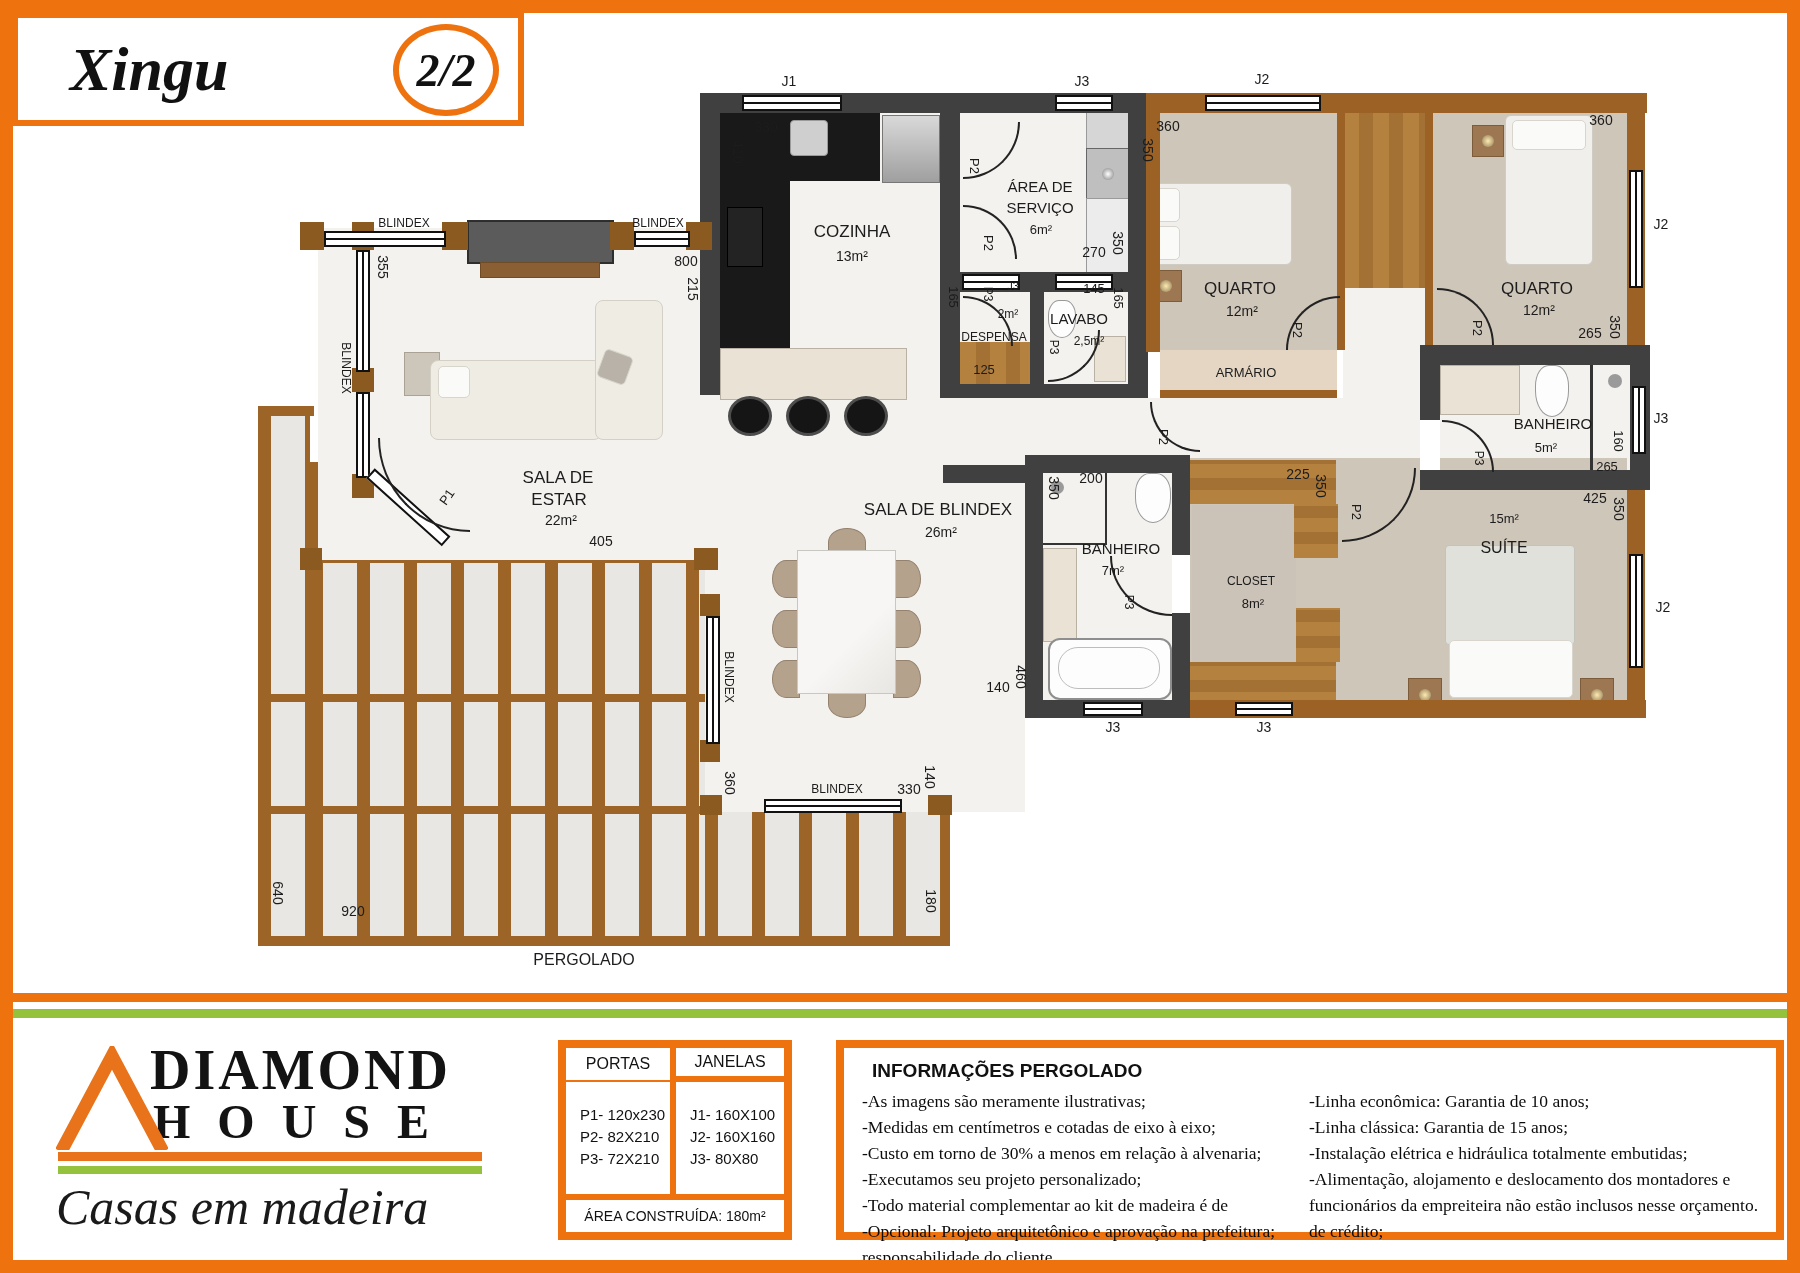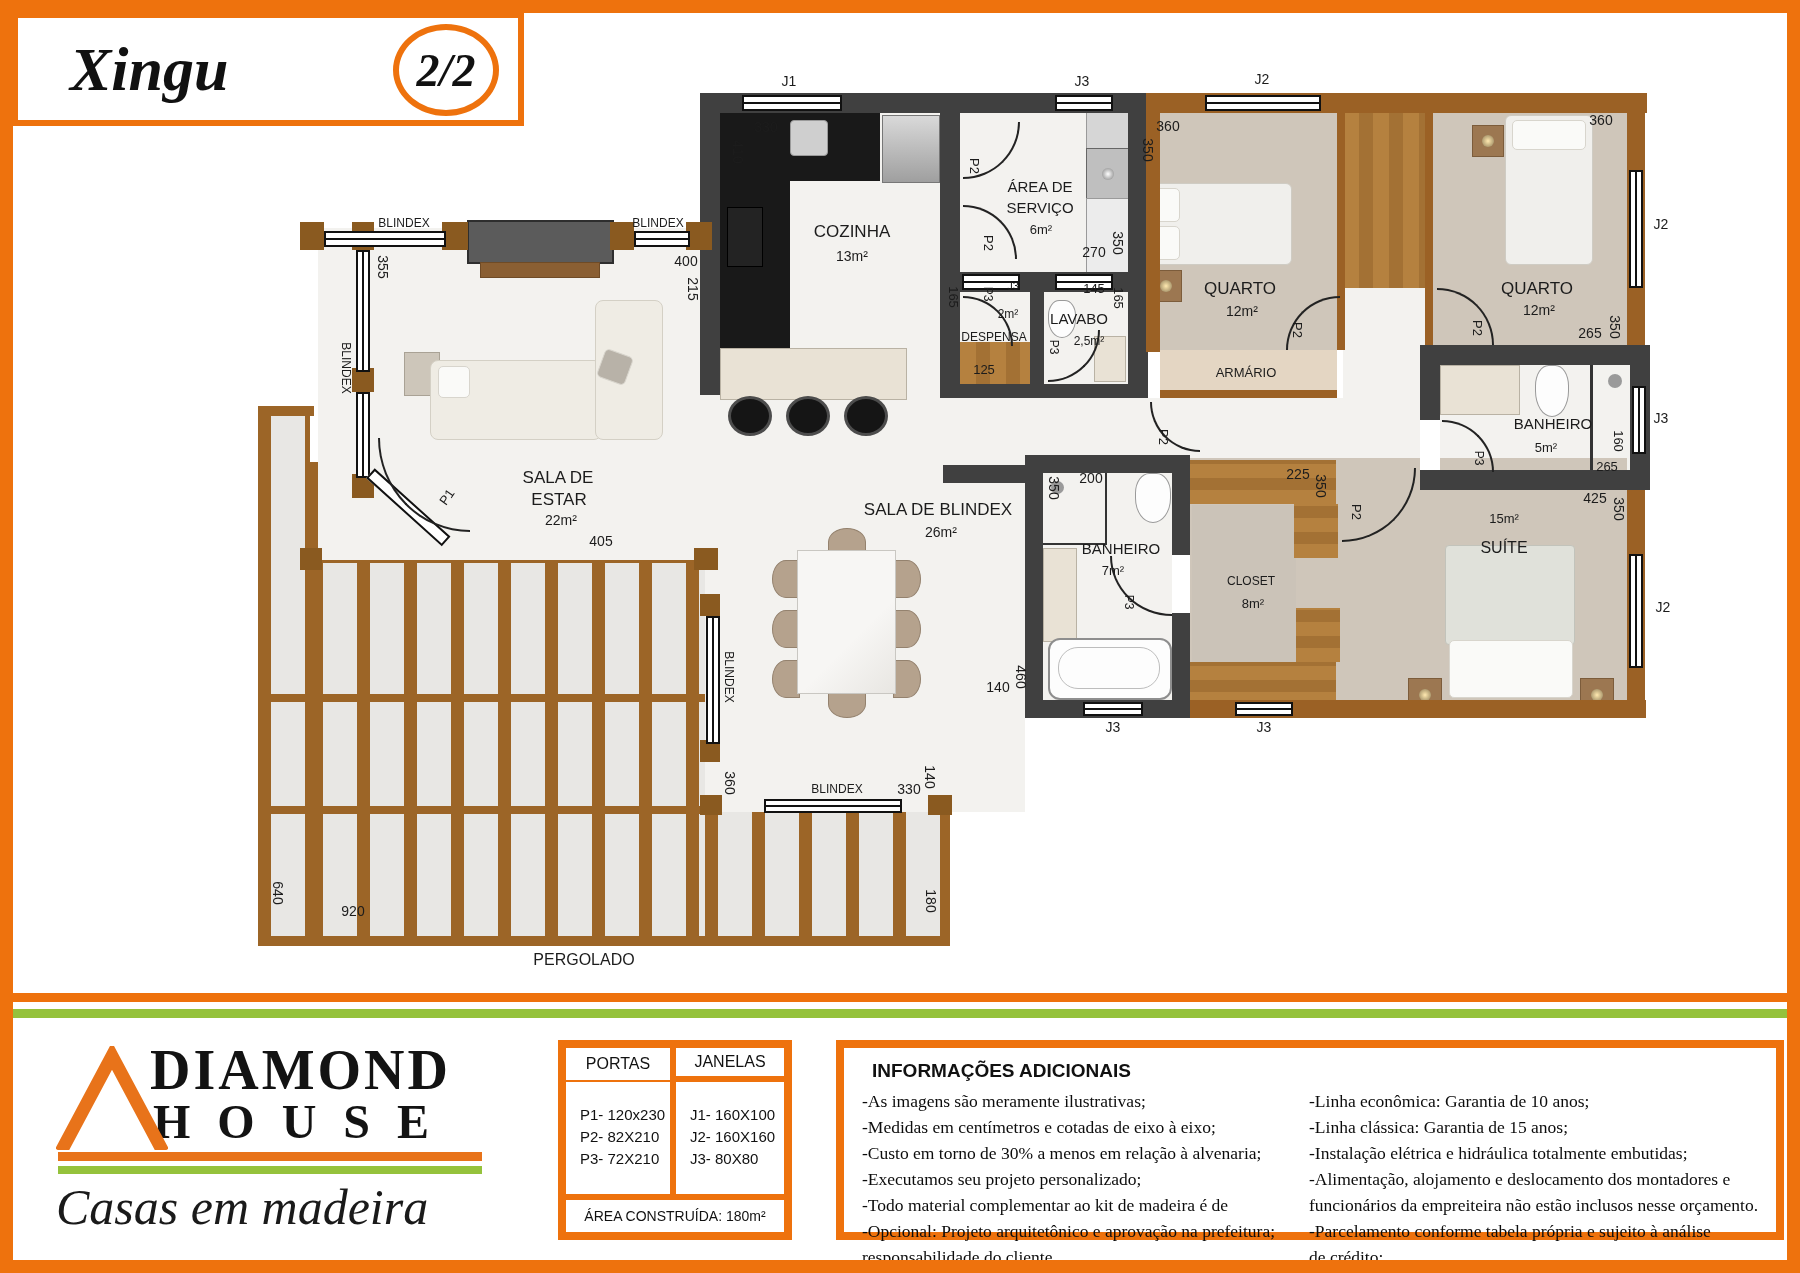--- a/index.html
+++ b/index.html
@@ -307,21 +307,21 @@
       <span class="lbl" style="left: 1163px; top: 437px; font-size: 13px; transform: translate(-50%, -50%) rotate(90deg);">P2</span>
       <span class="lbl" style="left: 988px; top: 294px; font-size: 12px; transform: translate(-50%, -50%) rotate(90deg);">P3</span>
       <span class="lbl" style="left: 1054px; top: 347px; font-size: 12px; transform: translate(-50%, -50%) rotate(90deg);">P3</span>
       <span class="lbl" style="left: 1297px; top: 330px; font-size: 13px; transform: translate(-50%, -50%) rotate(90deg);">P2</span>
       <span class="lbl" style="left: 1477px; top: 328px; font-size: 13px; transform: translate(-50%, -50%) rotate(90deg);">P2</span>
       <span class="lbl" style="left: 1356px; top: 512px; font-size: 13px; transform: translate(-50%, -50%) rotate(90deg);">P2</span>
       <span class="lbl" style="left: 1479px; top: 458px; font-size: 12px; transform: translate(-50%, -50%) rotate(90deg);">P3</span>
       <span class="lbl" style="left: 1129px; top: 602px; font-size: 12px; transform: translate(-50%, -50%) rotate(90deg);">P3</span>
       <span class="lbl" style="left: 766px; top: 127px; font-size: 14px; transform: translate(-50%, -50%) rotate(0deg);">330</span>
       <span class="lbl" style="left: 738px; top: 152px; font-size: 14px; transform: translate(-50%, -50%) rotate(90deg);">410</span>
-      <span class="lbl" style="left: 686px; top: 261px; font-size: 14px; transform: translate(-50%, -50%) rotate(0deg);">400</span>
+      <span class="lbl" style="left: 686px; top: 261px; font-size: 14px; transform: translate(-50%, -50%) rotate(0deg);">800</span>
       <span class="lbl" style="left: 693px; top: 289px; font-size: 14px; transform: translate(-50%, -50%) rotate(90deg);">215</span>
       <span class="lbl" style="left: 383px; top: 267px; font-size: 14px; transform: translate(-50%, -50%) rotate(90deg);">355</span>
       <span class="lbl" style="left: 1168px; top: 126px; font-size: 14px; transform: translate(-50%, -50%) rotate(0deg);">360</span>
       <span class="lbl" style="left: 1148px; top: 150px; font-size: 14px; transform: translate(-50%, -50%) rotate(90deg);">350</span>
       <span class="lbl" style="left: 1094px; top: 252px; font-size: 14px; transform: translate(-50%, -50%) rotate(0deg);">270</span>
       <span class="lbl" style="left: 1118px; top: 243px; font-size: 14px; transform: translate(-50%, -50%) rotate(90deg);">350</span>
       <span class="lbl" style="left: 953px; top: 297px; font-size: 13px; transform: translate(-50%, -50%) rotate(90deg);">165</span>
       <span class="lbl" style="left: 984px; top: 369px; font-size: 13px; transform: translate(-50%, -50%) rotate(0deg);">125</span>
       <span class="lbl" style="left: 1118px; top: 298px; font-size: 13px; transform: translate(-50%, -50%) rotate(90deg);">165</span>
       <span class="lbl" style="left: 1601px; top: 120px; font-size: 14px; transform: translate(-50%, -50%) rotate(0deg);">360</span>
@@ -380,33 +380,32 @@
   <div class="cellw leg-list" style="left:676px;top:1082px;width:108px;height:112px" id="janelas-list">
       <div>J1- 160X100</div>
       <div>J2- 160X160</div>
       <div>J3- 80X80</div>
     </div>
   <div class="cellw leg-h" style="left:566px;top:1200px;width:218px;height:32px;font-size:14px">
     <span>ÁREA CONSTRUÍDA: 180m²</span>
   </div>
 
   <div id="infobox">
-    <div id="info-title">INFORMAÇÕES ADICIONAIS</div>
+    <div id="info-title">INFORMAÇÕES PERGOLADO</div>
     <div class="info-col" id="info-left">
         <div>-As imagens são meramente ilustrativas;</div>
         <div>-Medidas em centímetros e cotadas de eixo à eixo;</div>
         <div>-Custo em torno de 30% a menos em relação à alvenaria;</div>
         <div>-Executamos seu projeto personalizado;</div>
         <div>-Todo material complementar ao kit de madeira é de</div>
         <div>-Opcional: Projeto arquitetônico e aprovação na prefeitura;</div>
         <div>responsabilidade do cliente.</div>
       </div>
     <div class="info-col" id="info-right">
         <div>-Linha econômica: Garantia de 10 anos;</div>
         <div>-Linha clássica: Garantia de 15 anos;</div>
         <div>-Instalação elétrica e hidráulica totalmente embutidas;</div>
         <div>-Alimentação, alojamento e deslocamento dos montadores e</div>
         <div>funcionários da empreiteira não estão inclusos nesse orçamento.</div>
-        <div>-Parcelamento conforme tabela própria e sujeito à análise</div>
         <div>de crédito;</div>
       </div>
   </div>
 </div>
 
 </body></html>

